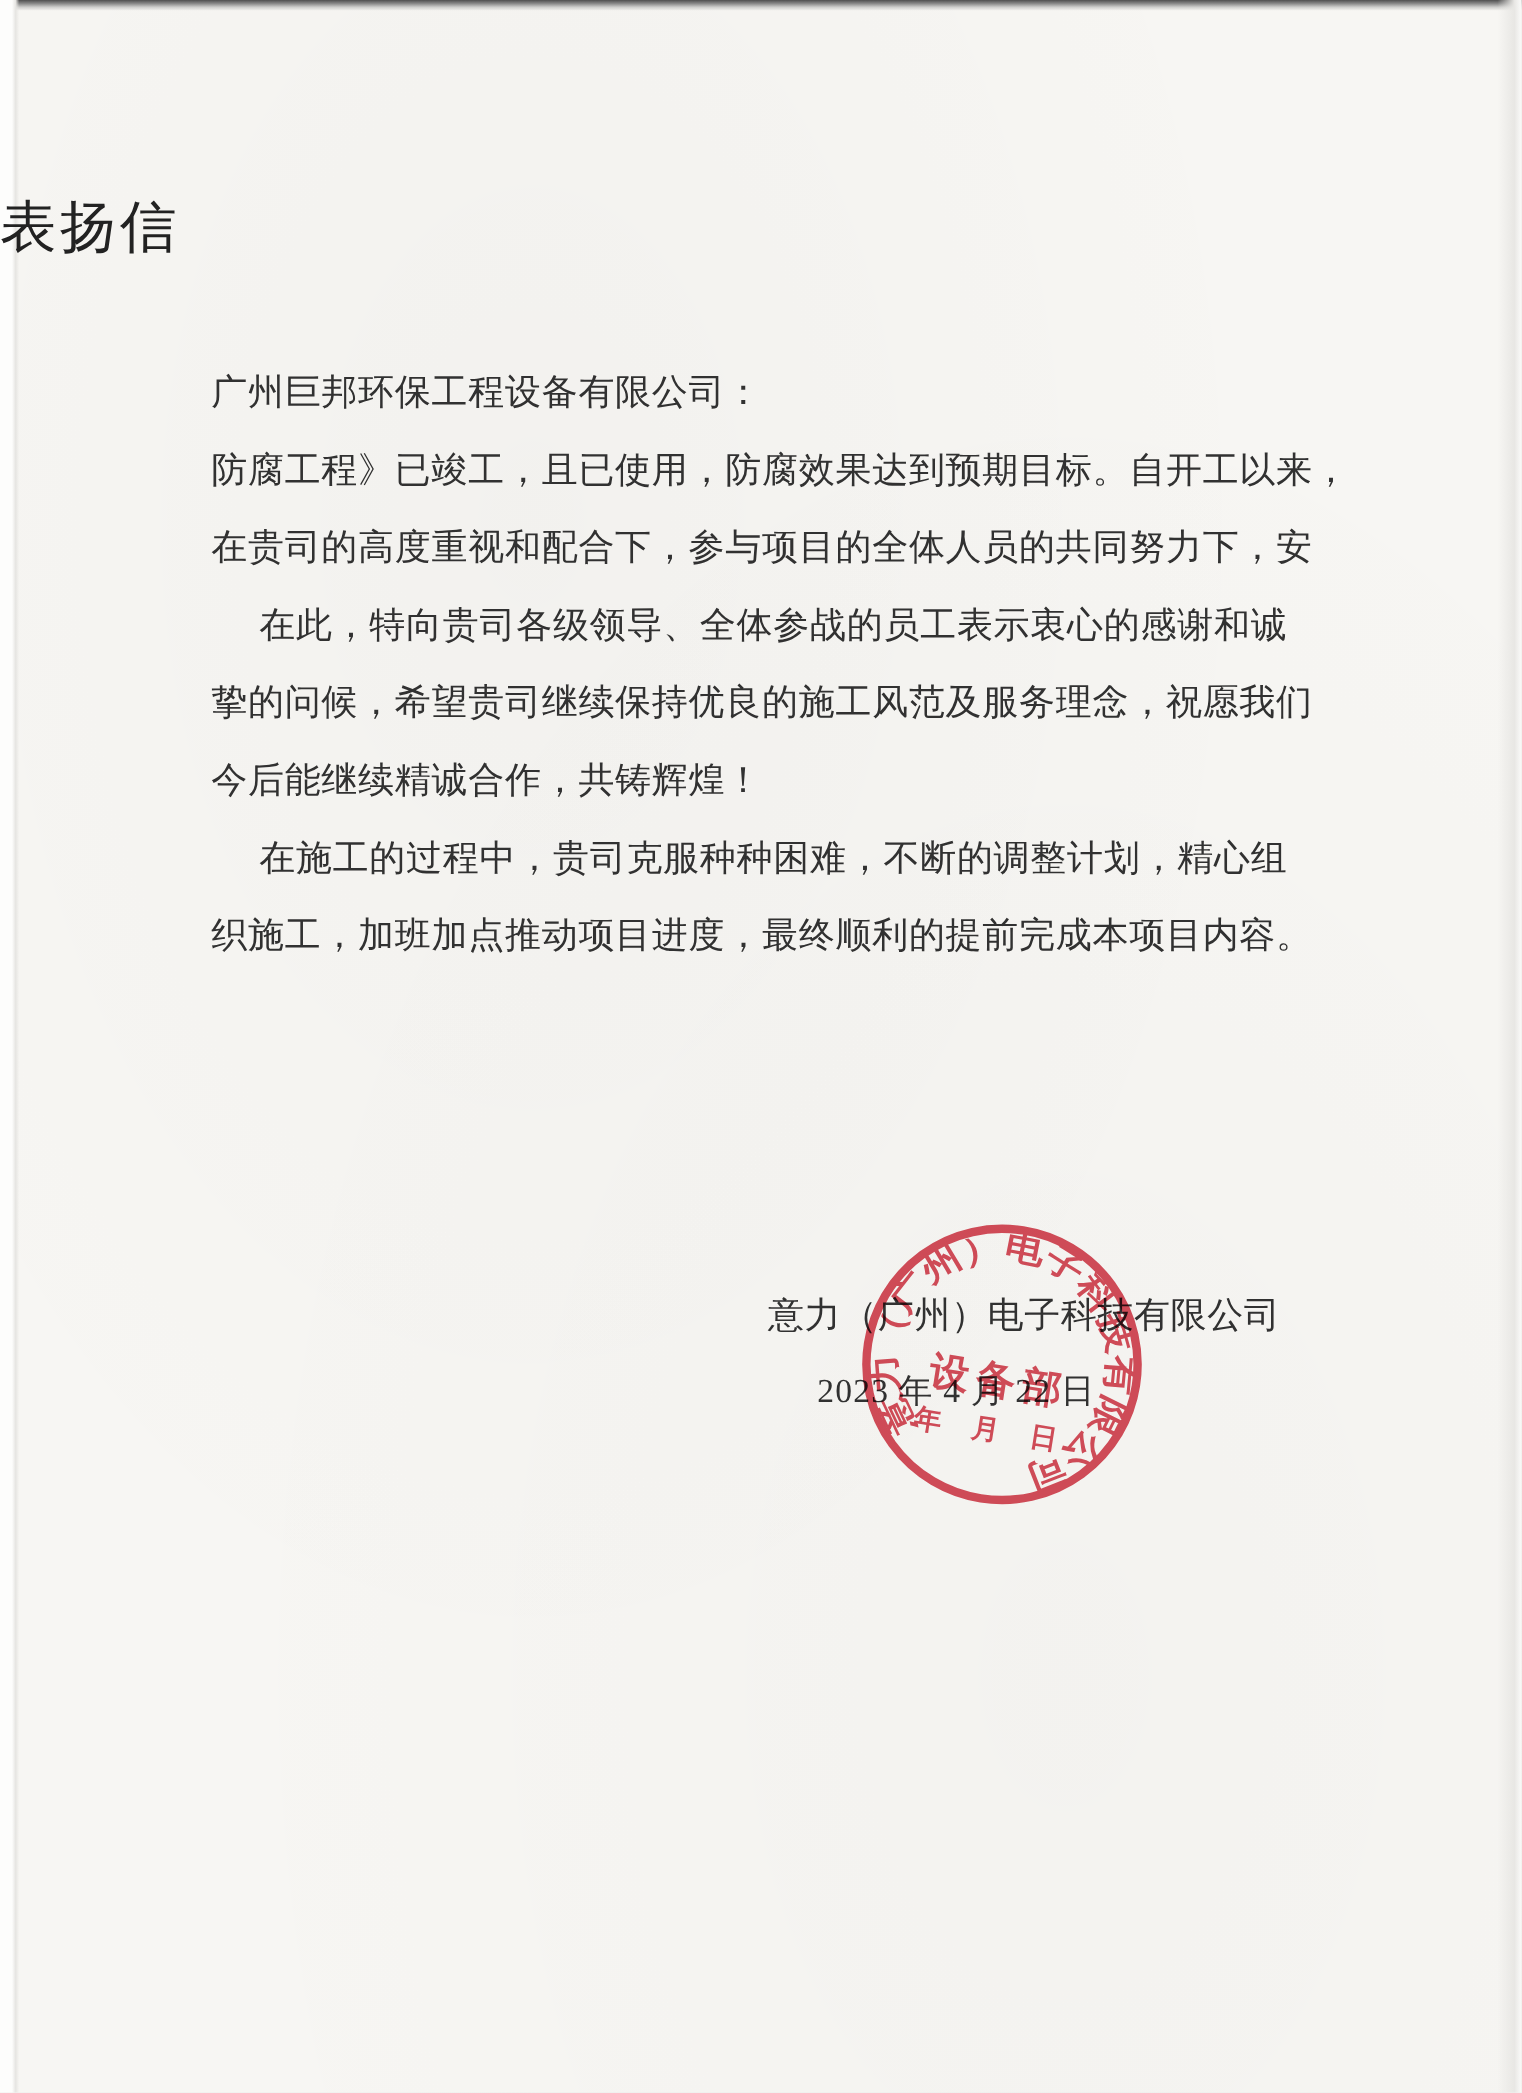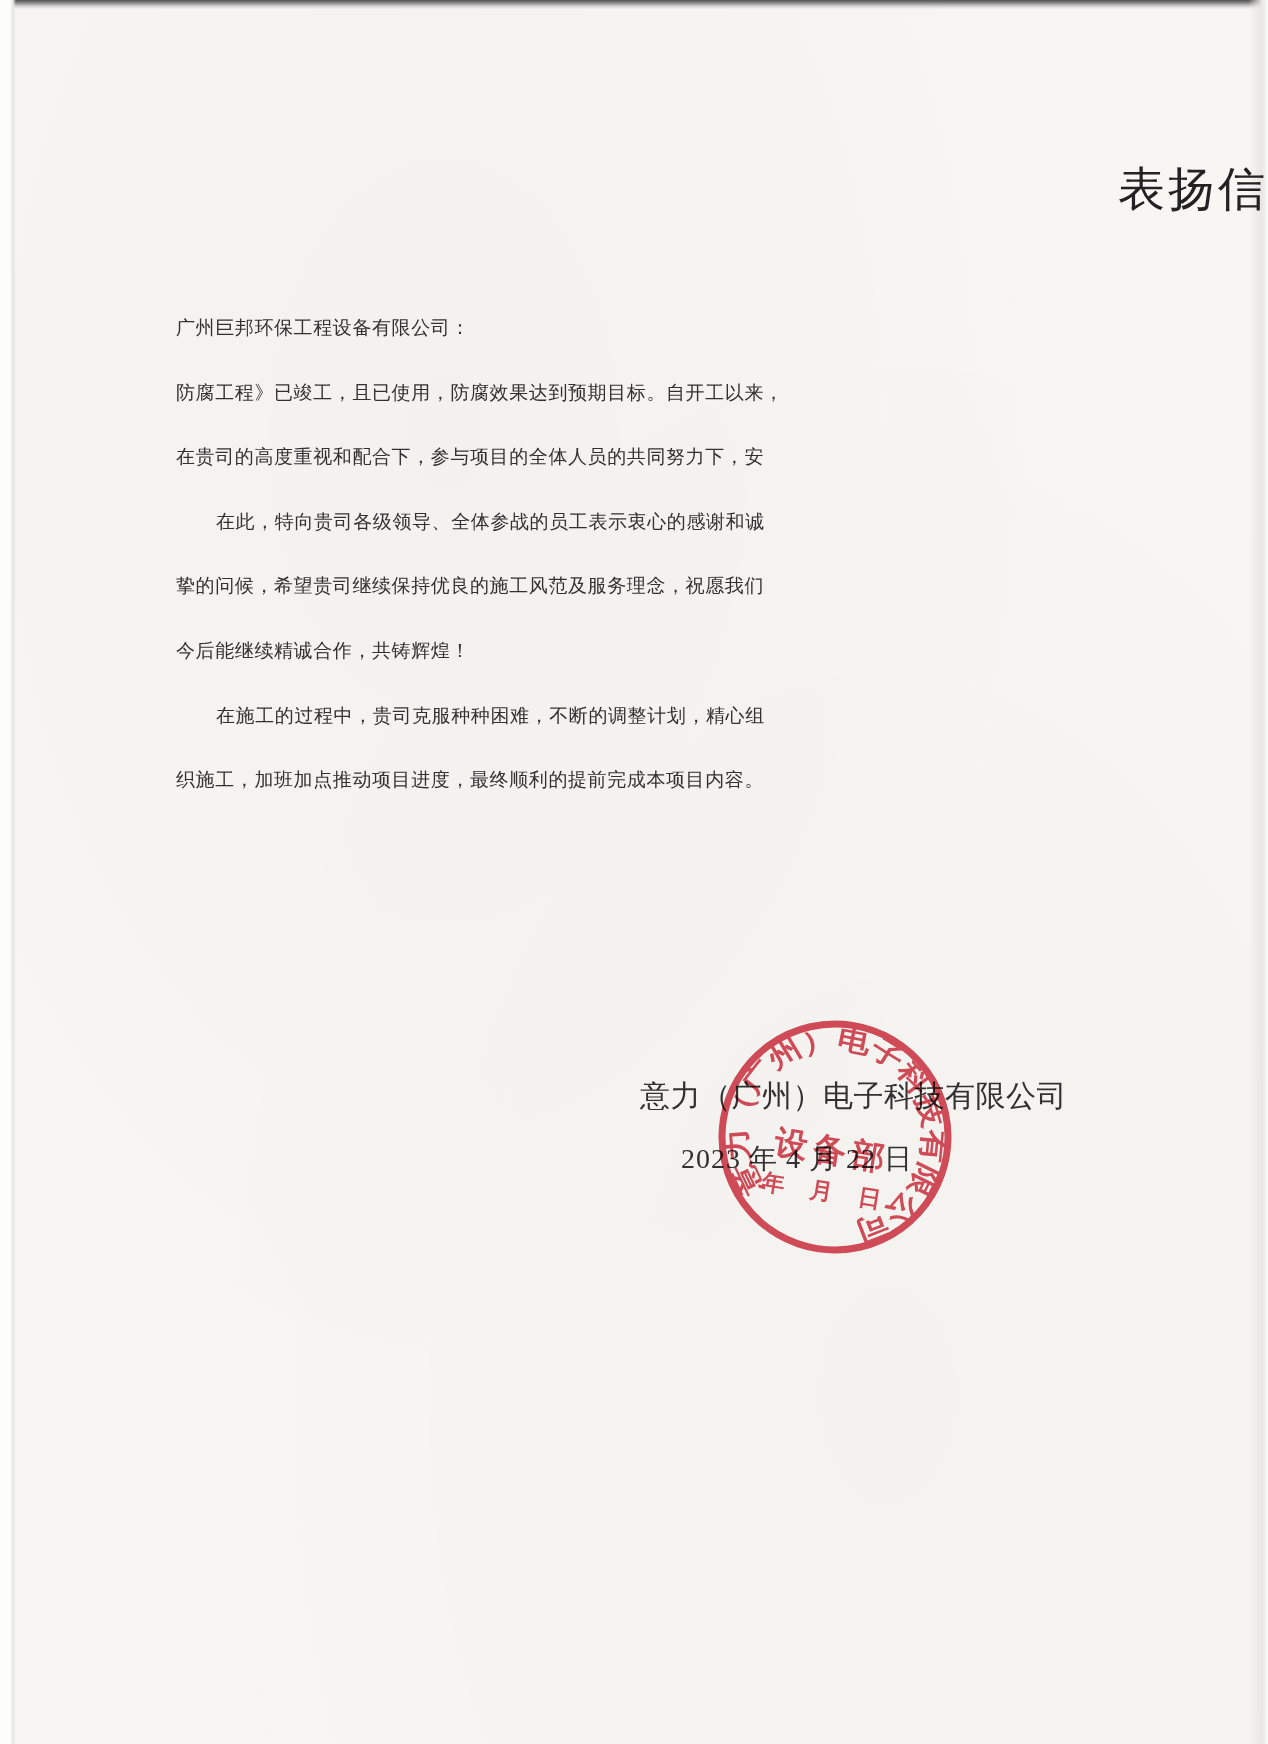--- a/index.html
+++ b/index.html
@@ -17,26 +17,26 @@
   
   .scan-top{position:absolute;left:0;top:0;width:100%;height:9px;
     background:linear-gradient(to bottom,#4f4f4f 0,#8a8a8a 3px,#cfcfcd 6px,rgba(247,246,243,0) 9px);}
   .scan-left{position:absolute;left:0;top:0;width:16px;height:100%;
     background:linear-gradient(to right,#fdfdfc 0,#fdfdfc 10px,#e6e5e2 13px,rgba(247,246,243,0) 16px);}
   .scan-right{position:absolute;right:0;top:0;width:20px;height:100%;
     background:linear-gradient(to left,#fbfbfa 0,#e8e7e4 6px,rgba(247,246,243,0) 20px);}
 
   .title{
     position:absolute;left:0;top:158px;width:100%;
-    text-align:right;
+    text-align:left;
     font-size:47px;letter-spacing:3px;color:#222;
   }
   .body-block{
     position:absolute;left:176px;top:296px;width:920px;
-    font-size:19px;letter-spacing:0.6px;color:#313131;
+    font-size:30px;letter-spacing:0.6px;color:#313131;
   }
   .line{height:64.6px;line-height:64.6px;white-space:nowrap;}
   .para .line.first{text-indent:40px;}
 
   .signature{
     position:absolute;left:640px;top:1076px;
     font-size:30px;letter-spacing:0.5px;color:#313131;white-space:nowrap;
   }
   .sig-date{
     position:absolute;left:681px;top:1140px;

